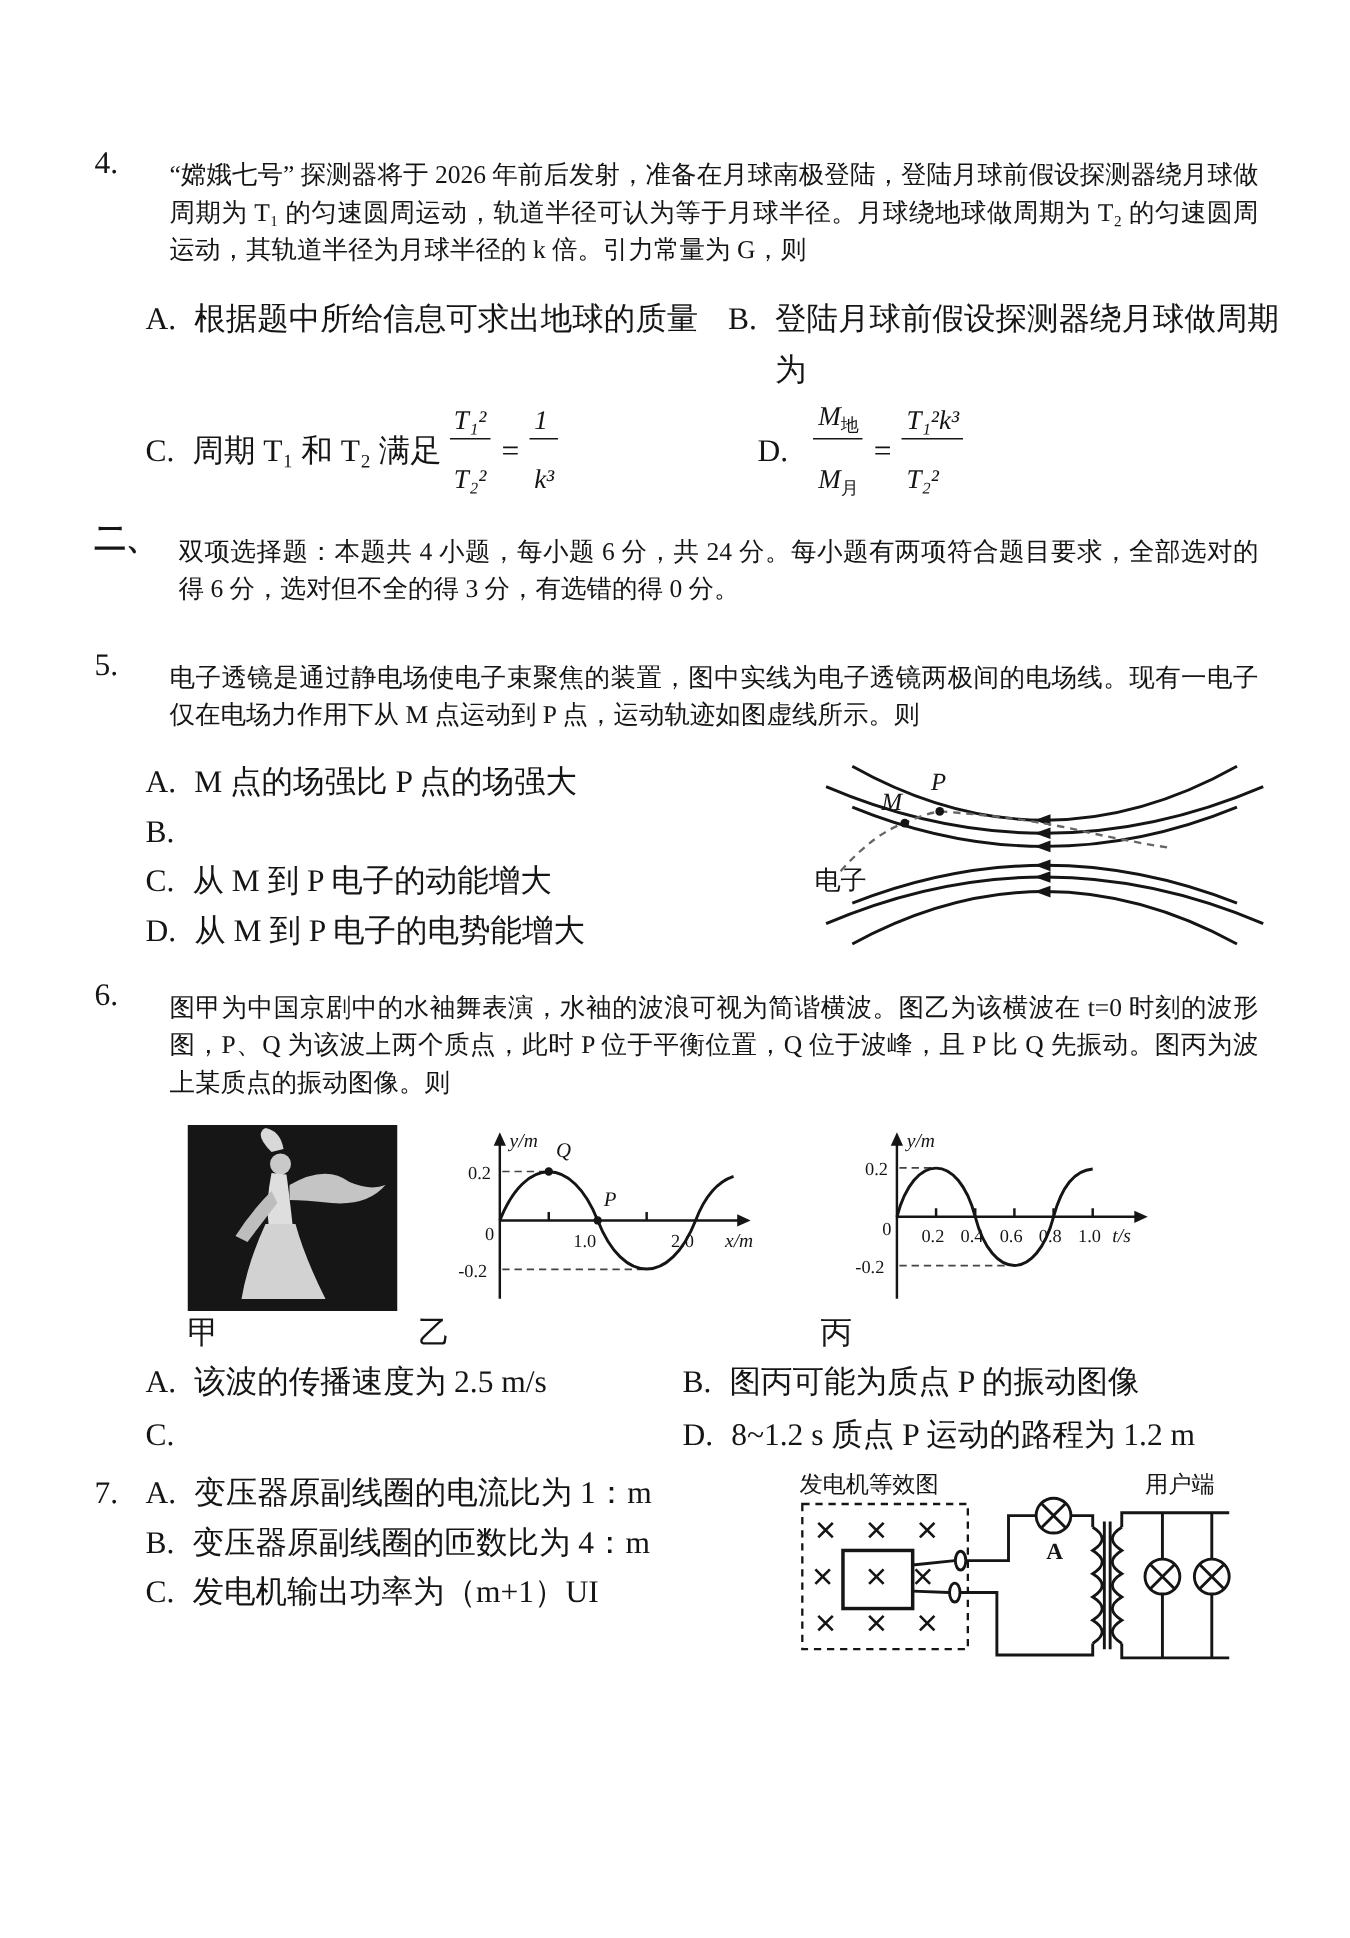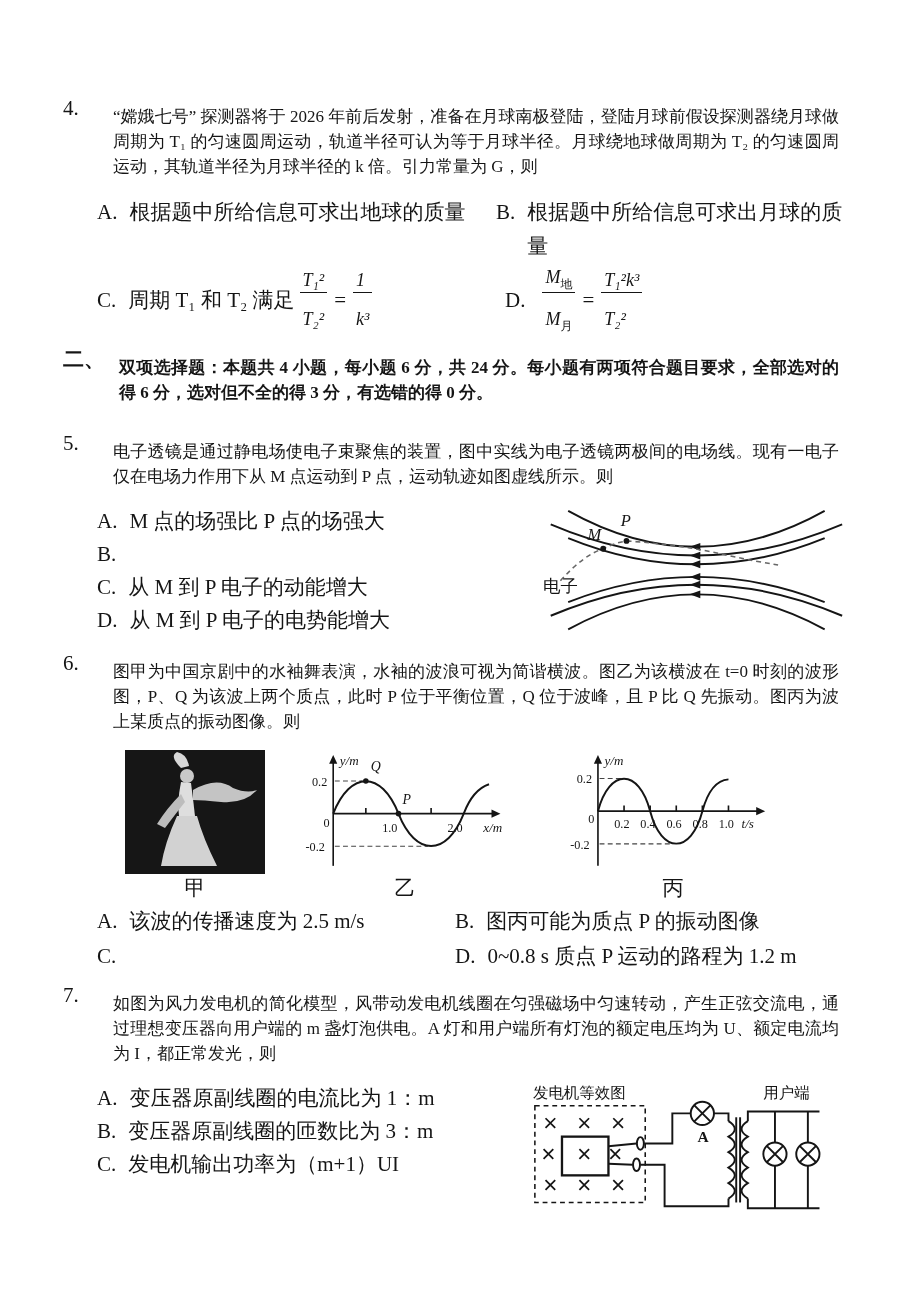--- a/index.html
+++ b/index.html
@@ -19,21 +19,21 @@
   .w355{width:358px;}
   .optcol .opt{line-height:33px;font-size:21px;}
   .cdrow{display:flex;align-items:center;font-size:21px;margin:6px 0 4px 0;height:62px;}
   .frac{display:inline-block;vertical-align:middle;
         font-size:18px;font-style:italic;line-height:1.1;margin:0 5px;}
   .frac .num{display:block;border-bottom:1.6px solid #151515;padding:0 3px 1px 3px;}
   .frac .den{display:block;padding:17px 3px 0 3px;}
   .cjks{font-size:12px;font-style:normal;}
   .eq{font-style:normal;margin:0 2px;}
   .figrow{display:flex;align-items:flex-start;margin:6px 0 2px 0;}
-  .figblock{text-align:center;}
+  .figblock{}
   .figcap{font-size:21px;margin-top:0px;}
   .rowsplit{display:flex;align-items:flex-start;}
   svg{display:block;}
   svg text{font-family:"Liberation Serif","DejaVu Serif",serif;fill:#151515;}
   .it{font-style:italic;}
 </style>
 </head>
 <body>
 
 <div class="page">
@@ -42,21 +42,21 @@
     <div class="qn">4.</div>
     <div class="qb">
       <p class="para">“嫦娥七号” 探测器将于 2026 年前后发射，准备在月球南极登陆，登陆月球前假设探测器绕月球做周期为 T₁ 的匀速圆周运动，轨道半径可认为等于月球半径。月球绕地球做周期为 T₂ 的匀速圆周运动，其轨道半径为月球半径的 k 倍。引力常量为 G，则</p>
       <div class="optrow">
         <div class="opt w410">
           <span class="ol">A.</span>
           <span>根据题中所给信息可求出地球的质量</span>
         </div>
         <div class="opt">
           <span class="ol">B.</span>
-          <span>根据题中所给信息可求出月球的质量</span>
+          <span>登陆月球前假设探测器绕月球做周期为</span>
         </div>
       </div>
       <div class="cdrow">
         <div class="opt w410" style="align-items:center;">
           <span class="ol">C.</span>
           <span>周期 T₁ 和 T₂ 满足</span>
           <span class="frac">
               <span class="num">T₁²</span>
               <span class="den">T₂²</span>
             </span>
@@ -77,21 +77,21 @@
               <span class="num">T₁²k³</span>
               <span class="den">T₂²</span>
             </span>
         </div>
       </div>
     </div>
   </div>
 
   <div class="sec">
     <div class="secl">二、</div>
-    <p class="para" style="font-weight:bold;flex:1;">双项选择题：本题共 4 小题，每小题 6 分，共 24 分。每小题有两项符合题目要求，全部选对的得 6 分，选对但不全的得 3 分，有选错的得 0 分。</p>
+    <p class="para" style="font-weight:normal;flex:1;">双项选择题：本题共 4 小题，每小题 6 分，共 24 分。每小题有两项符合题目要求，全部选对的得 6 分，选对但不全的得 3 分，有选错的得 0 分。</p>
   </div>
 
   <div class="q">
     <div class="qn">5.</div>
     <div class="qb">
       <p class="para">电子透镜是通过静电场使电子束聚焦的装置，图中实线为电子透镜两极间的电场线。现有一电子仅在电场力作用下从 M 点运动到 P 点，运动轨迹如图虚线所示。则</p>
       <div class="rowsplit">
         <div class="optcol" style="width:455px;">
           <div class="opt">
               <span class="ol">A.</span>
@@ -216,39 +216,38 @@
             <span class="ol">B.</span>
             <span>图丙可能为质点 P 的振动图像</span>
           </div>
       </div>
       <div class="optrow">
         <div class="opt w355">
             <span class="ol">C.</span>
           </div>
         <div class="opt">
             <span class="ol">D.</span>
-            <span>0~0.8 s 质点 P 运动的路程为 1.2 m</span>
+            <span>8~1.2 s 质点 P 运动的路程为 1.2 m</span>
           </div>
       </div>
     </div>
   </div>
 
   <div class="q">
     <div class="qn">7.</div>
     <div class="qb">
-      <p class="para">如图为风力发电机的简化模型，风带动发电机线圈在匀强磁场中匀速转动，产生正弦交流电，通过理想变压器向用户端的 m 盏灯泡供电。A 灯和用户端所有灯泡的额定电压均为 U、额定电流均为 I，都正常发光，则</p>
       <div class="rowsplit" style="margin-top:4px;">
         <div class="optcol" style="width:448px;">
           <div class="opt">
               <span class="ol">A.</span>
               <span>变压器原副线圈的电流比为 1：m</span>
             </div>
           <div class="opt">
               <span class="ol">B.</span>
-              <span>变压器原副线圈的匝数比为 3：m</span>
+              <span>变压器原副线圈的匝数比为 4：m</span>
             </div>
           <div class="opt">
               <span class="ol">C.</span>
               <span>发电机输出功率为（m+1）UI</span>
             </div>
 
         </div>
         <svg width="335" height="148" viewBox="0 0 335 152">
           <text x="2" y="16" font-size="16">发电机等效图</text>
           <text x="240" y="16" font-size="16">用户端</text>

